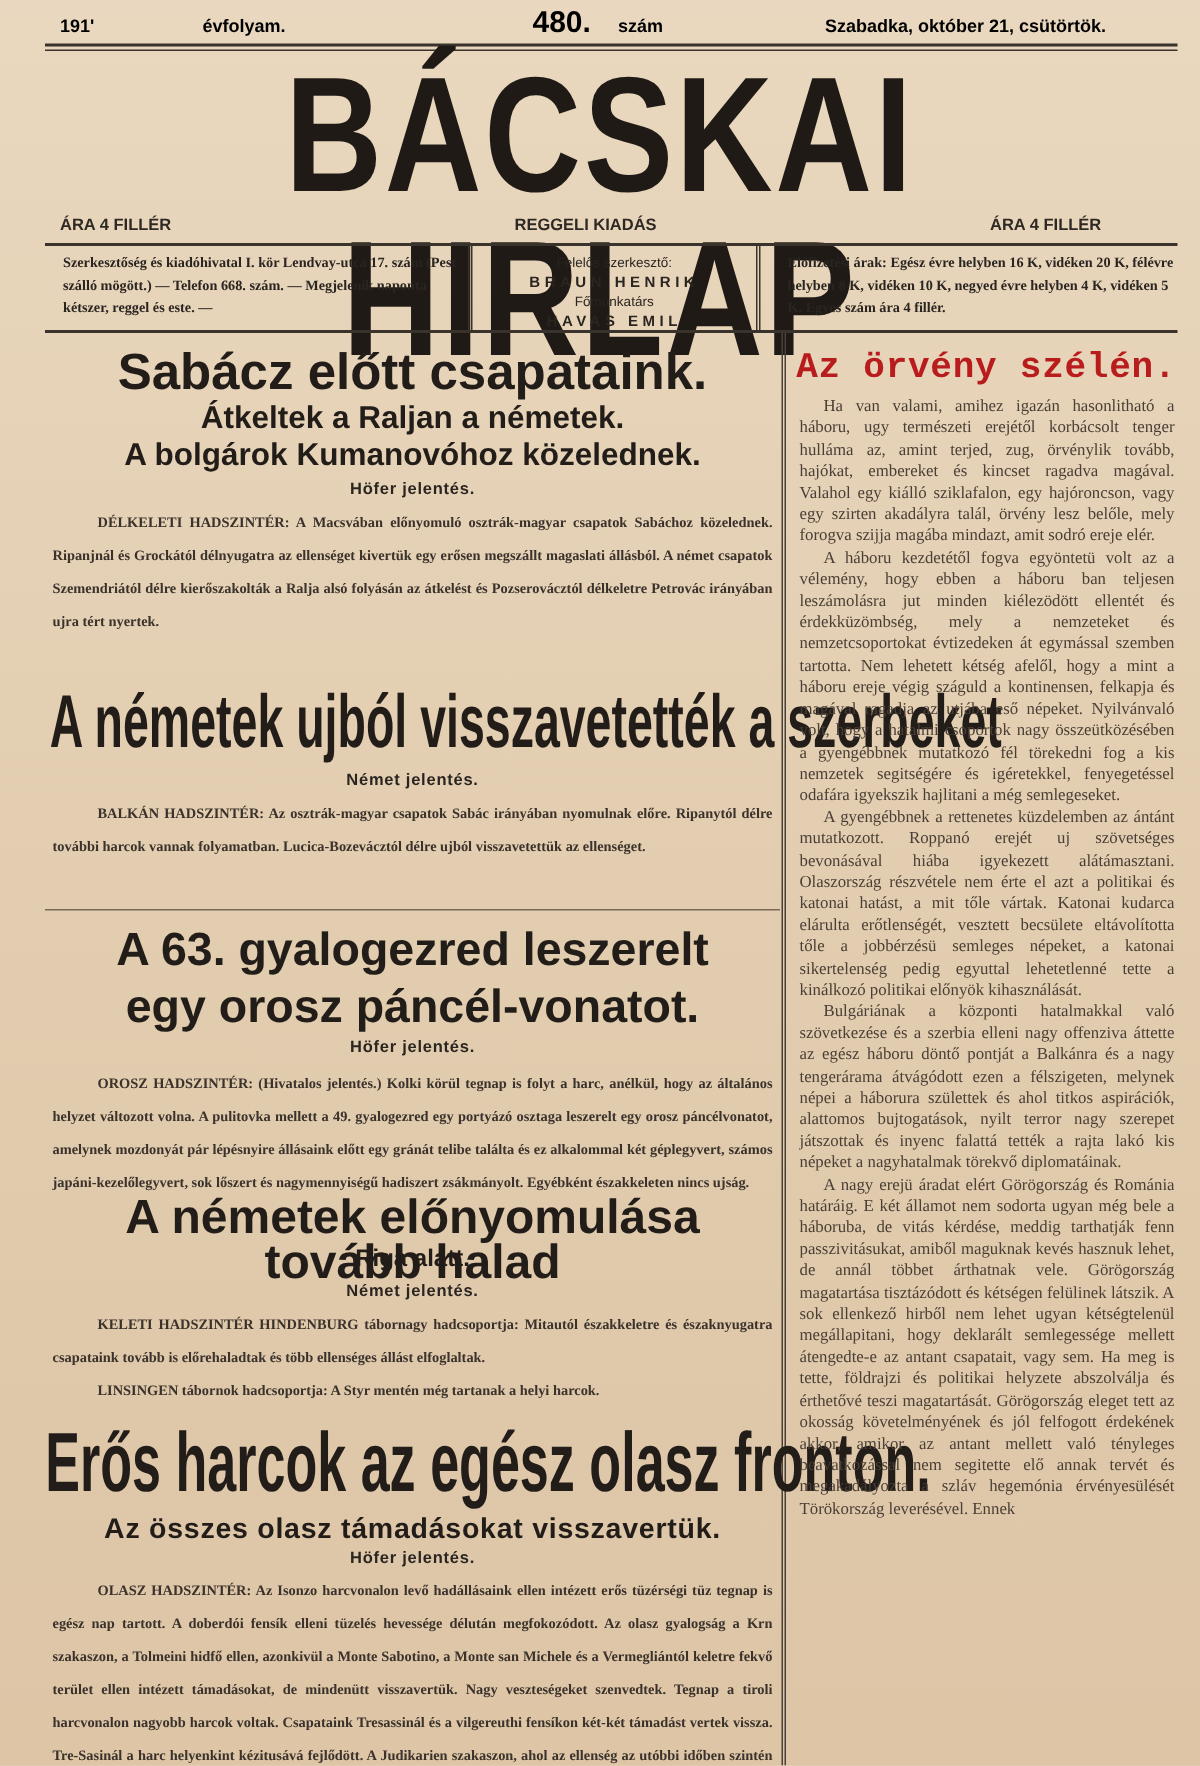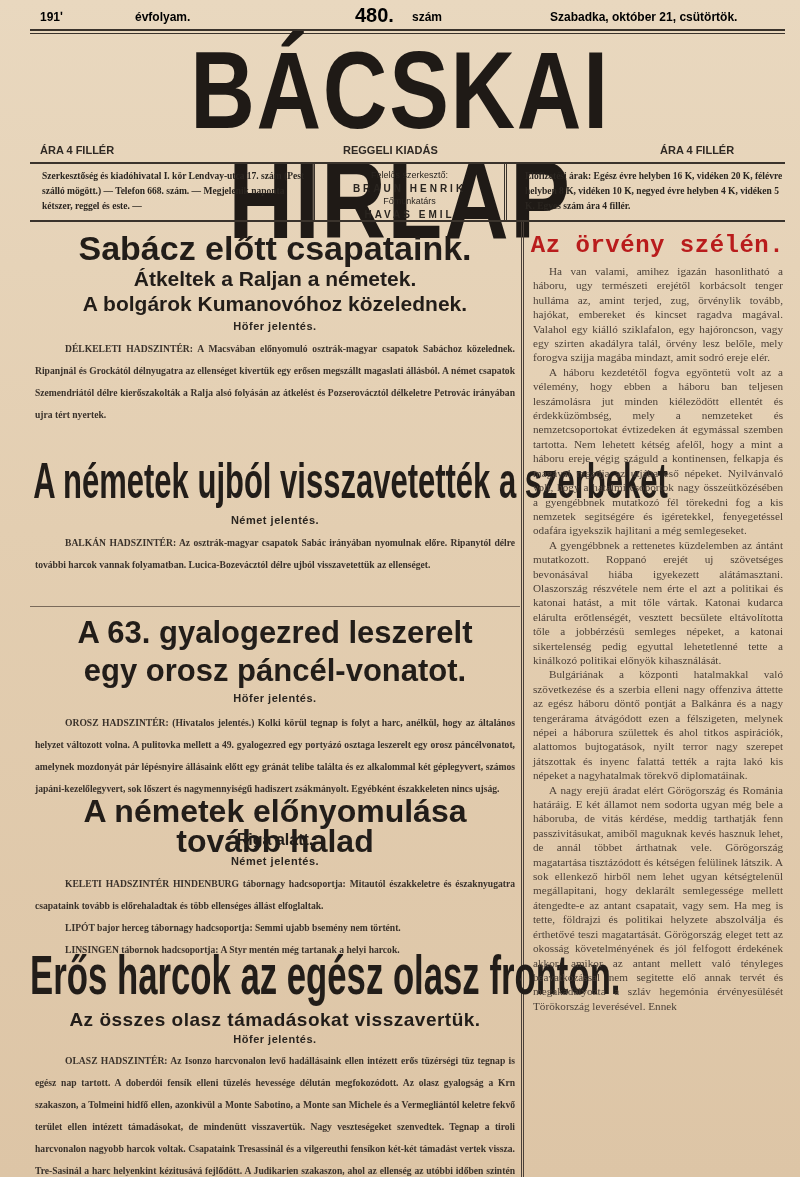--- a/index.html
+++ b/index.html
@@ -88,21 +88,20 @@
 <div class="byline" style="top:692px">Höfer jelentés.</div>
 <div class="body" style="top:712px">
   <p>OROSZ HADSZINTÉR: (Hivatalos jelentés.) Kolki körül tegnap is folyt a harc, anélkül, hogy az általános helyzet változott volna. A pulitovka mellett a 49. gyalogezred egy portyázó osztaga leszerelt egy orosz páncélvonatot, amelynek mozdonyát pár lépésnyire állásaink előtt egy gránát telibe találta és ez alkalommal két géplegyvert, számos japáni-kezelőlegyvert, sok lőszert és nagymennyiségű hadiszert zsákmányolt. Egyébként északkeleten nincs ujság.</p>
 </div>
 
 <div class="hl h-sans" style="top:796px;font-size:32px;line-height:30px">A németek előnyomulása tovább halad</div>
 <div class="hl h-sans" style="top:825px;font-size:16px;line-height:30px">Riga alatt.</div>
 <div class="byline" style="top:855px">Német jelentés.</div>
 <div class="body" style="top:873px">
   <p>KELETI HADSZINTÉR HINDENBURG tábornagy hadcsoportja: Mitautól északkeletre és északnyugatra csapataink tovább is előrehaladtak és több ellenséges állást elfoglaltak.</p>
-  <p>LIPÓT bajor herceg tábornagy hadcsoportja: Semmi ujabb bsemény nem történt.</p>
   <p>LINSINGEN tábornok hadcsoportja: A Styr mentén még tartanak a helyi harcok.</p>
 </div>
 
 <div class="hl h-cond" style="top:944px;font-size:56px;line-height:62px;left:-120px;width:790px;white-space:nowrap">Erős harcok az egész olasz fronton.</div>
 <div class="hl h-sans" style="top:1008px;font-size:19px;line-height:24px;letter-spacing:0.5px">Az összes olasz támadásokat visszavertük.</div>
 <div class="byline" style="top:1033px">Höfer jelentés.</div>
 <div class="body" style="top:1050px">
   <p>OLASZ HADSZINTÉR: Az Isonzo harcvonalon levő hadállásaink ellen intézett erős tüzérségi tüz tegnap is egész nap tartott. A doberdói fensík elleni tüzelés hevessége délután megfokozódott. Az olasz gyalogság a Krn szakaszon, a Tolmeini hidfő ellen, azonkivül a Monte Sabotino, a Monte san Michele és a Vermegliántól keletre fekvő terület ellen intézett támadásokat, de mindenütt visszavertük. Nagy veszteségeket szenvedtek. Tegnap a tiroli harcvonalon nagyobb harcok voltak. Csapataink Tresassinál és a vilgereuthi fensíkon két-két támadást vertek vissza. Tre-Sasinál a harc helyenkint kézitusává fejlődött. A Judikarien szakaszon, ahol az ellenség az utóbbi időben szintén fokozott tevékenységet fejtett ki, előretolt osztagaink a fővédelmi vonalra vonultak vissza.</p>
 </div>
 

